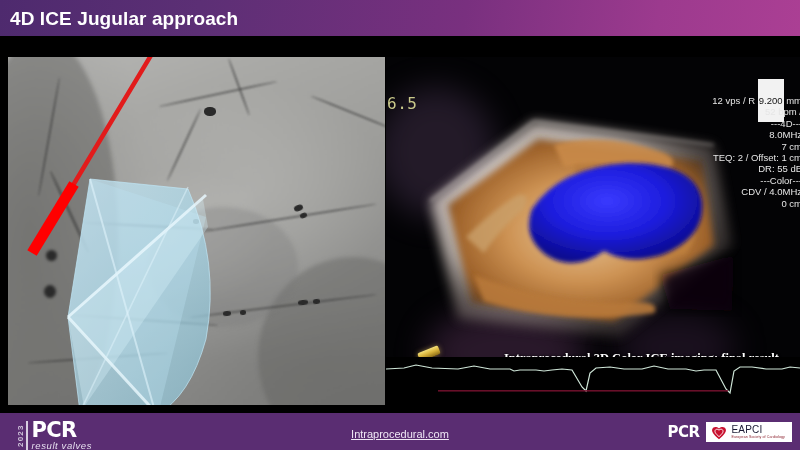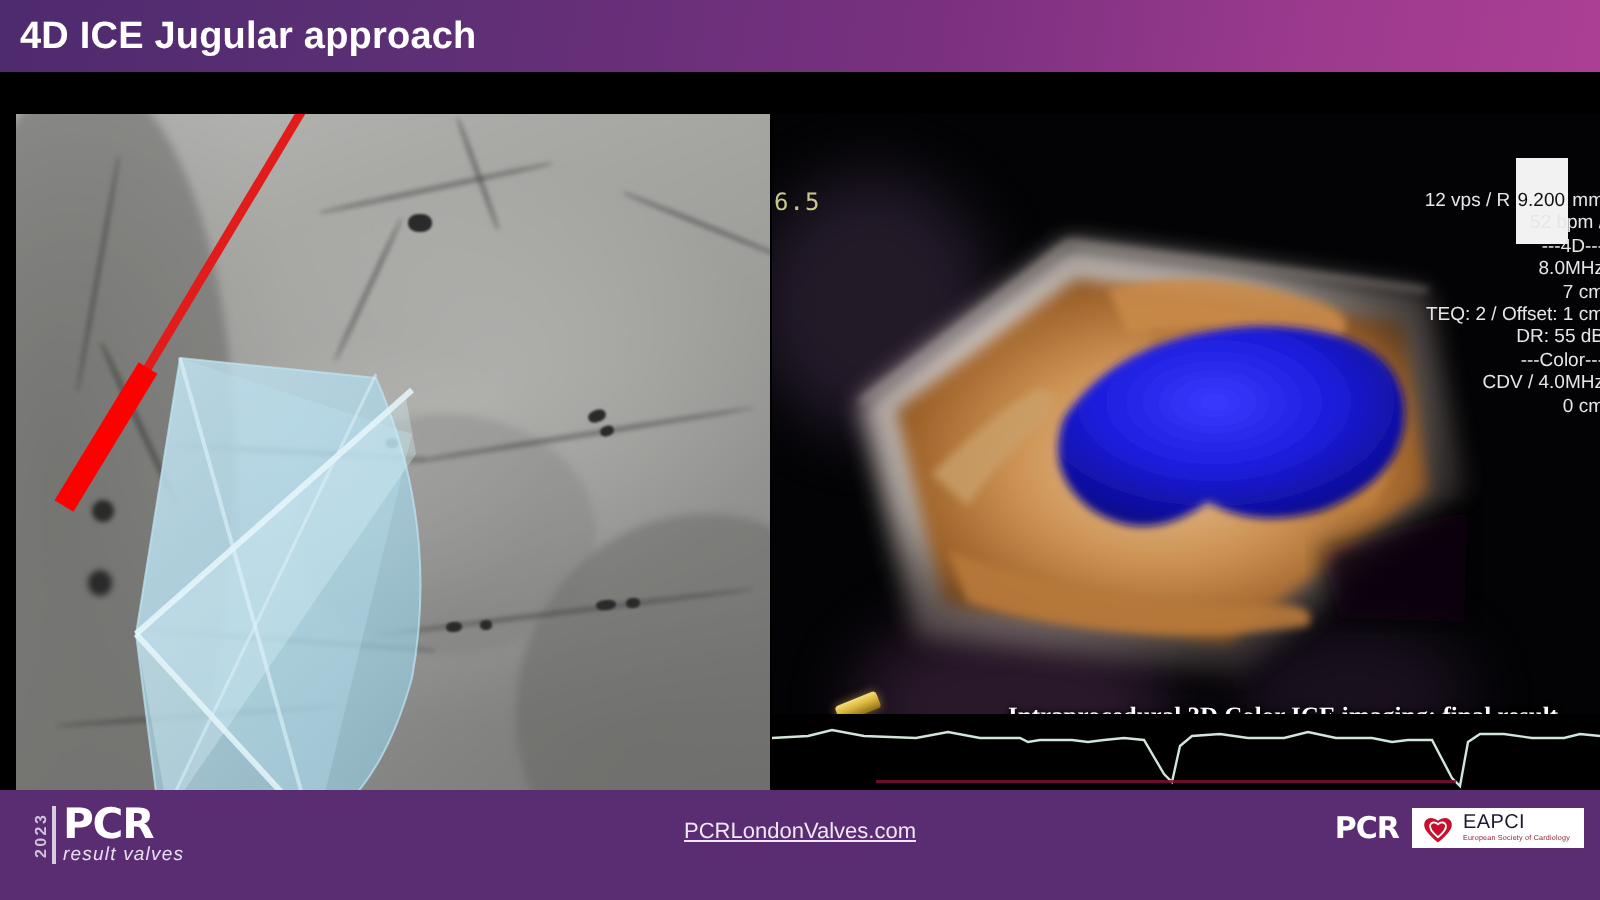--- a/index.html
+++ b/index.html
@@ -112,21 +112,21 @@
     top: 48px;
     width: 330px;
     height: 250px;
   }
   .echo-depth-label {
     position: absolute;
     left: 1px;
     top: 37px;
     color: #c9c98a;
     font-family: "DejaVu Sans Mono", monospace;
-    font-size: 12px;
+    font-size: 16px;
     letter-spacing: 0.5px;
   }
   #echo-params {
     position: absolute;
     right: -2px;
     top: 38px;
     text-align: right;
     color: #e6e6e6;
     font-family: "Liberation Sans", sans-serif;
     font-size: 9.5px;
@@ -167,21 +167,21 @@
     border-radius: 2px;
     box-shadow: 0 0 5px rgba(220,190,90,0.55);
   }
 
   
   #footer {
     position: absolute;
     left: 0;
     bottom: 0;
     width: 800px;
-    height: 55px;
+    height: 37px;
     background: #5a2d72;
   }
   #pcr-logo-left {
     position: absolute;
     left: 14px;
     top: 7px;
     display: flex;
     align-items: stretch;
     height: 31px;
   }
@@ -426,21 +426,21 @@
 
     <div id="pcr-logo-left">
       <div id="pcr-year">2023</div>
       <div id="pcr-divider"></div>
       <div id="pcr-wordblock">
         <div id="pcr-word">PCR</div>
         <div id="pcr-sub">result valves</div>
       </div>
     </div>
 
-    <a id="footer-url" href="#">PCRLondonValves.com</a>
+    <a id="footer-url" href="#">Intraprocedural.com</a>
 
     <div id="footer-right">
       <div id="pcr-logo-small">PCR</div>
       <div id="eapci-badge">
         <svg width="16" height="15" viewBox="0 0 16 15">
           <path d="M8 14.2 C 2.2 9.6 0.4 6.6 1.3 4.1 C 2.1 1.8 5.2 1.0 8 3.4
                    C 10.8 1.0 13.9 1.8 14.7 4.1 C 15.6 6.6 13.8 9.6 8 14.2 Z" fill="#c8102e"></path>
           <path d="M8 11.6 C 4.6 8.8 3.6 7.0 4.1 5.5 C 4.6 4.1 6.4 3.7 8 5.1
                    C 9.6 3.7 11.4 4.1 11.9 5.5 C 12.4 7.0 11.4 8.8 8 11.6 Z" fill="none" stroke="#ffffff" stroke-width="0.9"></path>
         </svg>

